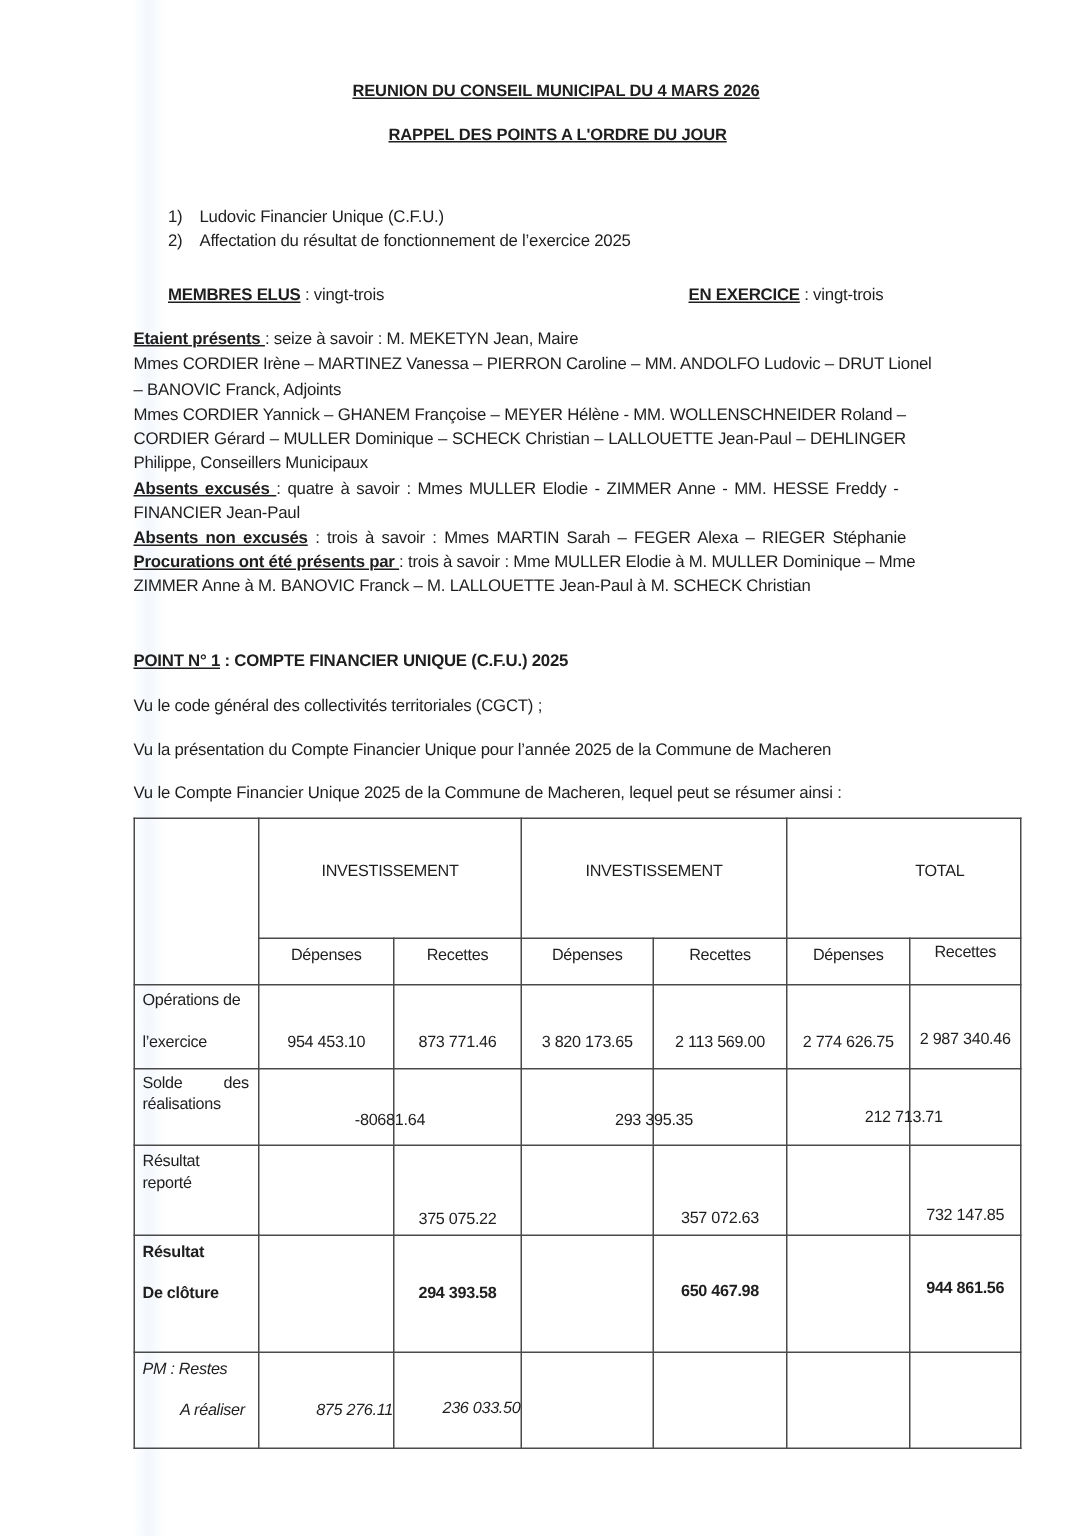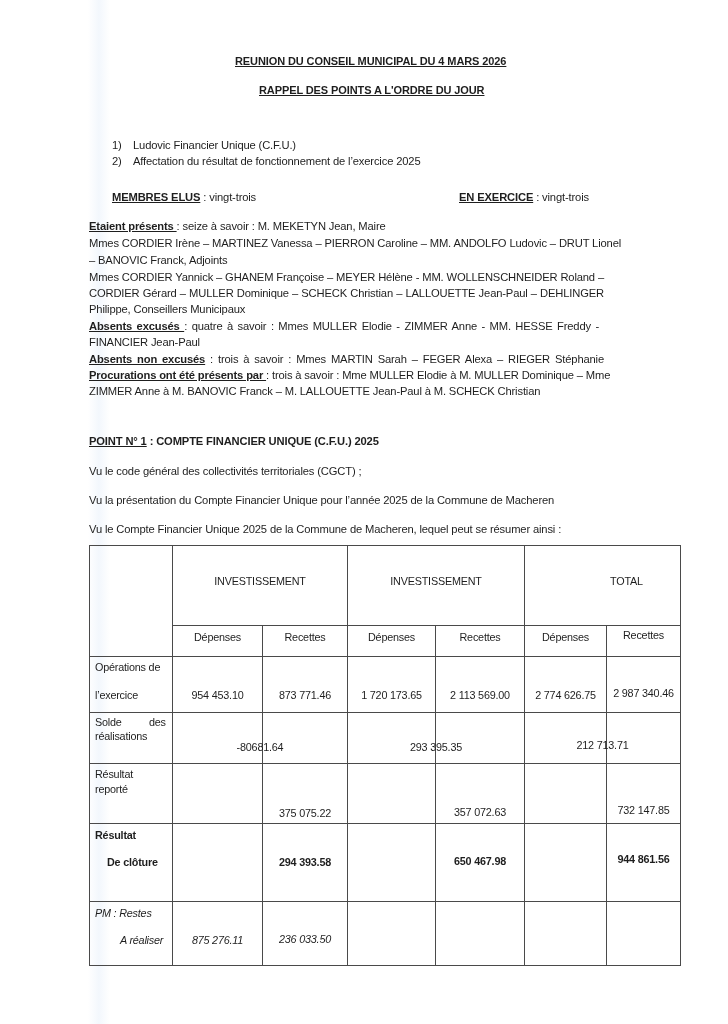--- a/index.html
+++ b/index.html
@@ -16,21 +16,21 @@
   .scan-band { position: absolute; left: 88px; top: 0; width: 22px; height: 1024px;
     background: linear-gradient(90deg, rgba(230,240,250,0) 0%, rgba(228,238,250,0.45) 50%, rgba(230,240,250,0) 100%); }
 
   
   .tbl { position: absolute; left: 89px; top: 545px; width: 592px; height: 421px; }
   .line { position: absolute; background: #4a4a4a; }
   .h { height: 1px; }
   .v { width: 1px; }
   .cell { position: absolute; font-size: 10.8px; letter-spacing: -0.2px; white-space: nowrap; }
   .center { text-align: center; }
-  .it { font-style: italic; }
+  .it { font-style: italic; text-align: right; }
 </style>
 </head>
 <body>
 
 <div class="scan-band"></div>
 
 <div class="abs title" style="left:235px; top:55px;">REUNION DU CONSEIL MUNICIPAL DU 4 MARS 2026</div>
 <div class="abs title" style="left:259px; top:84px;">RAPPEL DES POINTS A L'ORDRE DU JOUR</div>
 
 <div>
@@ -130,40 +130,40 @@
   <div class="cell center" style="left:174px; width:84px; top:86px;">Recettes</div>
   <div class="cell center" style="left:259px; width:87px; top:86px;">Dépenses</div>
   <div class="cell center" style="left:347px; width:88px; top:86px;">Recettes</div>
   <div class="cell center" style="left:436px; width:81px; top:86px;">Dépenses</div>
   <div class="cell center" style="left:518px; width:73px; top:84px;">Recettes</div>
 
   <div class="cell" style="left:6px; top:116px;">Opérations de</div>
   <div class="cell" style="left:6px; top:144px;">l’exercice</div>
   <div class="cell center" style="left:84px; width:89px; top:144px;">954 453.10</div>
   <div class="cell center" style="left:174px; width:84px; top:144px;">873 771.46</div>
-  <div class="cell center" style="left:259px; width:87px; top:144px;">1 720 173.65</div>
+  <div class="cell center" style="left:259px; width:87px; top:144px;">3 820 173.65</div>
   <div class="cell center" style="left:347px; width:88px; top:144px;">2 113 569.00</div>
   <div class="cell center" style="left:436px; width:81px; top:144px;">2 774 626.75</div>
   <div class="cell center" style="left:518px; width:73px; top:142px;">2 987 340.46</div>
 
   <div class="cell" style="left:6px; top:171px;">Solde</div>
   <div class="cell" style="left:60px; top:171px;">des</div>
   <div class="cell" style="left:6px; top:185px;">réalisations</div>
   <div class="cell center" style="left:84px; width:174px; top:196px;">-80681.64</div>
   <div class="cell center" style="left:259px; width:176px; top:196px;">293 395.35</div>
   <div class="cell center" style="left:436px; width:155px; top:194px;">212 713.71</div>
 
   <div class="cell" style="left:6px; top:223px;">Résultat</div>
   <div class="cell" style="left:6px; top:238px;">reporté</div>
   <div class="cell center" style="left:174px; width:84px; top:262px;">375 075.22</div>
   <div class="cell center" style="left:347px; width:88px; top:261px;">357 072.63</div>
   <div class="cell center" style="left:518px; width:73px; top:259px;">732 147.85</div>
 
   <div class="cell b" style="left:6px; top:284px;">Résultat</div>
-  <div class="cell b" style="left:6px; top:311px;margin-left:12px;">De clôture</div>
+  <div class="cell b" style="left:6px; top:311px;">De clôture</div>
   <div class="cell center b" style="left:174px; width:84px; top:311px;">294 393.58</div>
   <div class="cell center b" style="left:347px; width:88px; top:310px;">650 467.98</div>
   <div class="cell center b" style="left:518px; width:73px; top:308px;">944 861.56</div>
 
   <div class="cell it" style="left:6px; top:362px;">PM : Restes</div>
   <div class="cell it" style="left:6px; top:389px;margin-left:25px;">A réaliser</div>
   <div class="cell center it" style="left:84px; width:89px; top:389px;">875 276.11</div>
   <div class="cell center it" style="left:174px; width:84px; top:388px;">236 033.50</div>
 </div>
 

